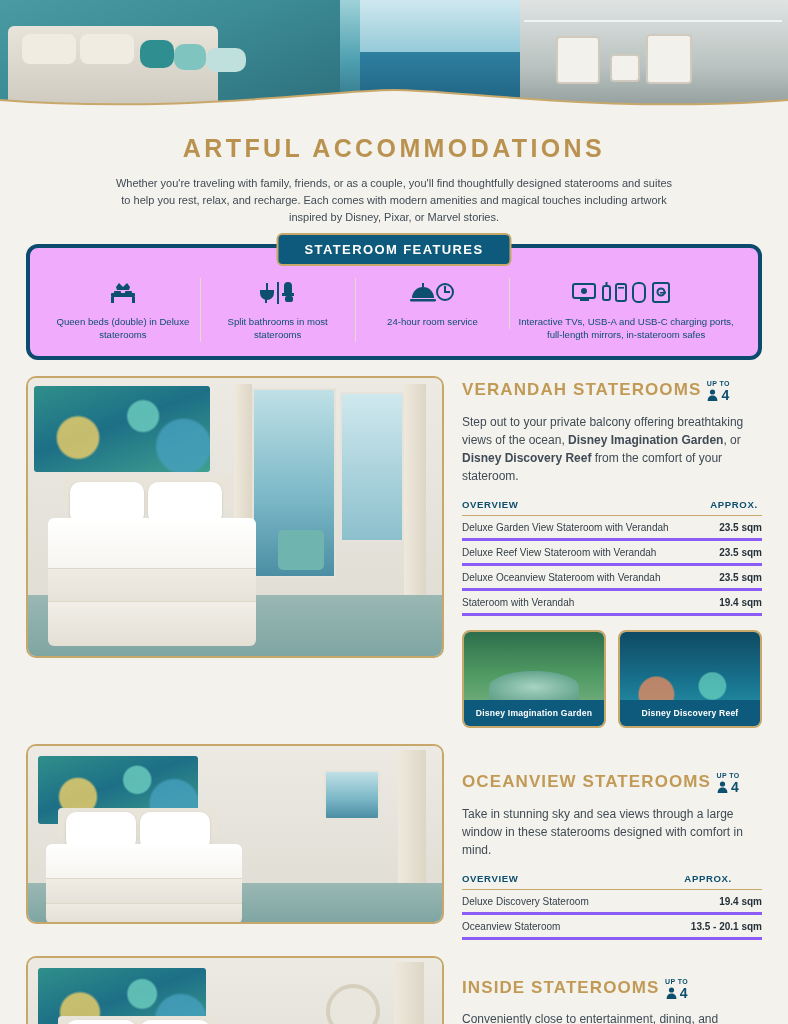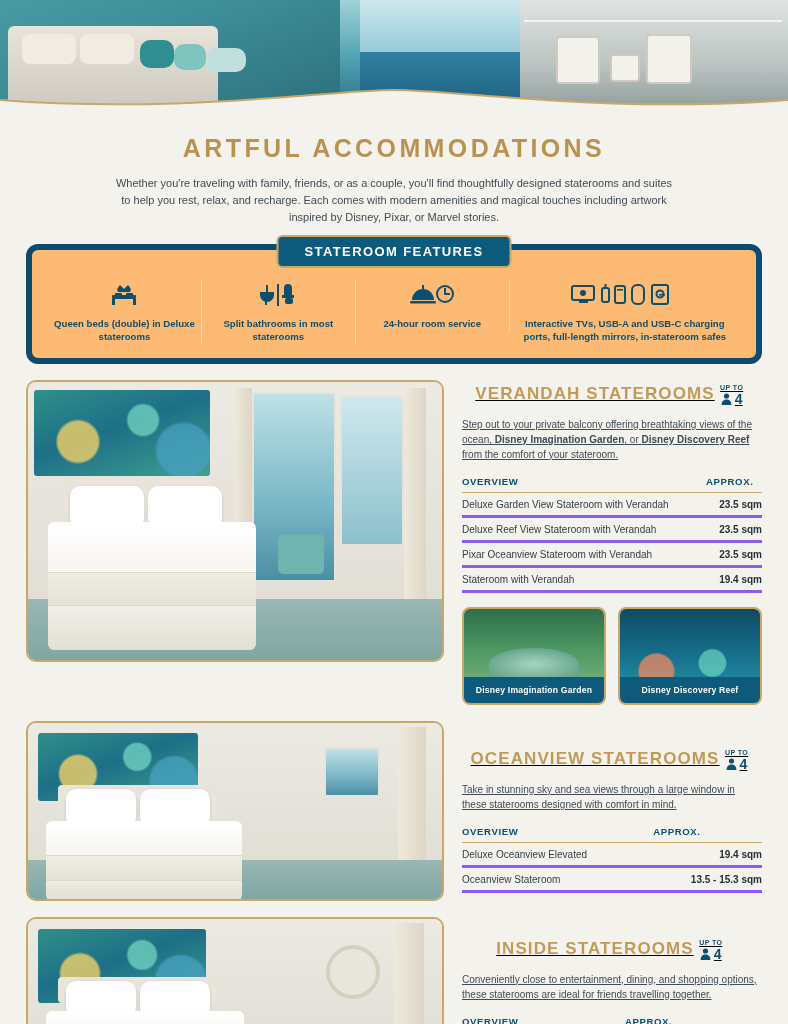--- a/index.html
+++ b/index.html
@@ -60,38 +60,38 @@
     font-size: 25px; letter-spacing: 3.4px; color:#b99250; font-weight:700;
   }
   .intro {
     margin: 12px auto 0; max-width: 560px;
     font-size: 11px; line-height: 1.55; color:#3f4b55; text-align:center;
   }
 
   
   .features-wrap { position:relative; margin: 18px 26px 0; }
   .features-panel {
-    border: 6px solid #0c4a6e; border-radius: 12px; background:#fdba74;
+    border: 4px solid #0c4a6e; border-radius: 12px; background:#f0abfc;
     padding: 30px 16px 14px; position:relative;
   }
   .features-badge {
     position:absolute; left:50%; top:-15px; transform: translateX(-50%);
     background:#0e5a7c; color:#ffffff; border:2px solid #c8a86a; border-radius: 6px;
     font-size: 13px; font-weight: 700; letter-spacing: 1.4px;
     padding: 7px 26px; white-space: nowrap;
   }
   .features-row { display:flex; align-items:flex-start; }
   .feature {
     flex: 1 1 0; text-align:center; padding: 0 6px;
     border-right: 1px solid #e3dcca;
   }
   .feature:last-child { border-right: none; }
   .feature .ficon { height: 30px; display:flex; align-items:center; justify-content:center; margin-bottom:8px; }
   .feature .flabel {
-    font-size: 9.6px; line-height:1.35; color:#0d4f6e; font-weight:700;
+    font-size: 9.6px; line-height:1.35; color:#0d4f6e; font-weight:400;
   }
   .feature.wide { flex: 1.55 1 0; }
 
   
   .section { display:flex; margin: 16px 26px 0; }
   .photo {
     width: 418px; border: 2px solid #c8a86a; border-radius: 10px; overflow:hidden;
     position:relative; background:#cfd6d2;
   }
   .photo.verandah { height: 282px; }
@@ -122,39 +122,39 @@
   .win {
     position:absolute; background: linear-gradient(180deg,#bfe0e6 0%, #79b6c6 60%, #4b8ea3 100%);
     border:2px solid #e6e3da;
   }
   .curtain { position:absolute; background: linear-gradient(90deg,#efe9dd,#ddd6c6); }
   .chairteal { position:absolute; background:#6fb4ae; border-radius:5px; }
   .floor { position:absolute; left:0; bottom:0; width:100%; height:22%; background: linear-gradient(180deg,#9ab7b3,#7fa6a3); }
   .mirror { position:absolute; border-radius:50%; border:4px solid #d7cfbe; background:#e9e6dd; }
 
   .details { flex:1; padding-left: 18px; padding-top: 4px; }
-  .sec-head { display:flex; align-items:flex-start; justify-content:center;text-decoration:underline; }
+  .sec-head { display:flex; align-items:flex-start; justify-content:flex-start; }
   .sec-title {
     font-size: 17px; font-weight:700; letter-spacing:1.1px; color:#c19a56;
   }
   .capacity { text-align:center; min-width:34px; }
   .capacity .cap-up { font-size:7px; letter-spacing:.4px; color:#0d4f6e; font-weight:700; line-height:1; }
   .capacity .cap-num {
     font-size: 14px; font-weight:700; color:#0d4f6e; line-height:1.2;
     display:flex; align-items:center; justify-content:center; gap:3px;
   }
-  .sec-desc { margin-top:9px; font-size:10px; line-height:1.5; color:#3f4b55;text-decoration:underline; }
+  .sec-desc { margin-top:9px; font-size:12px; line-height:1.5; color:#3f4b55; }
   .sec-desc b { font-weight:700; }
 
   .tbl { margin-top: 14px; width: 100%; border-collapse: collapse; }
   .tbl thead th {
     font-size: 9.6px; color:#0d4f6e; letter-spacing:.6px; font-weight:700;
     text-align:left; padding: 0 0 5px 0; border-bottom: 1.5px solid #c8a86a;
   }
-  .tbl thead th.right { text-align:left; }
+  .tbl thead th.right { text-align:center; }
   .tbl tbody td {
     font-size: 10px; color:#33404a; padding: 6px 0 5px 0; border-bottom: 3px solid #8b5cf6;
   }
   .tbl tbody td.right { text-align:right; font-weight:700; color:#243039; white-space:nowrap; }
 
   .venues { display:flex; gap: 12px; margin-top: 14px; }
   .venue {
     flex:1; height: 98px; border:2px solid #c8a86a; border-radius:8px; overflow:hidden; position:relative;
   }
   .venue .v-img { position:absolute; inset:0; }
@@ -331,21 +331,21 @@
         <tbody>
           <tr>
             <td>Deluxe Garden View Stateroom with Verandah</td>
             <td class="right">23.5 sqm</td>
           </tr>
           <tr>
             <td>Deluxe Reef View Stateroom with Verandah</td>
             <td class="right">23.5 sqm</td>
           </tr>
           <tr>
-            <td>Pixar Oceanview Stateroom with Verandah</td>
+            <td>Deluxe Oceanview Stateroom with Verandah</td>
             <td class="right">23.5 sqm</td>
           </tr>
           <tr>
             <td>Stateroom with Verandah</td>
             <td class="right">19.4 sqm</td>
           </tr>
         </tbody>
       </table>
 
       <div class="venues">
@@ -395,26 +395,26 @@
 
       <table class="tbl">
         <thead>
           <tr>
             <th>OVERVIEW</th>
             <th class="right">APPROX.</th>
           </tr>
         </thead>
         <tbody>
           <tr>
-            <td>Deluxe Oceanview Elevated</td>
+            <td>Deluxe Discovery Stateroom</td>
             <td class="right">19.4 sqm</td>
           </tr>
           <tr>
             <td>Oceanview Stateroom</td>
-            <td class="right">13.5 - 15.3 sqm</td>
+            <td class="right">13.5 - 20.1 sqm</td>
           </tr>
         </tbody>
       </table>
     </div>
   </div>
 
   <div class="section">
     <div class="photo inside">
       <div class="room">
         <div class="room-wall"></div>

